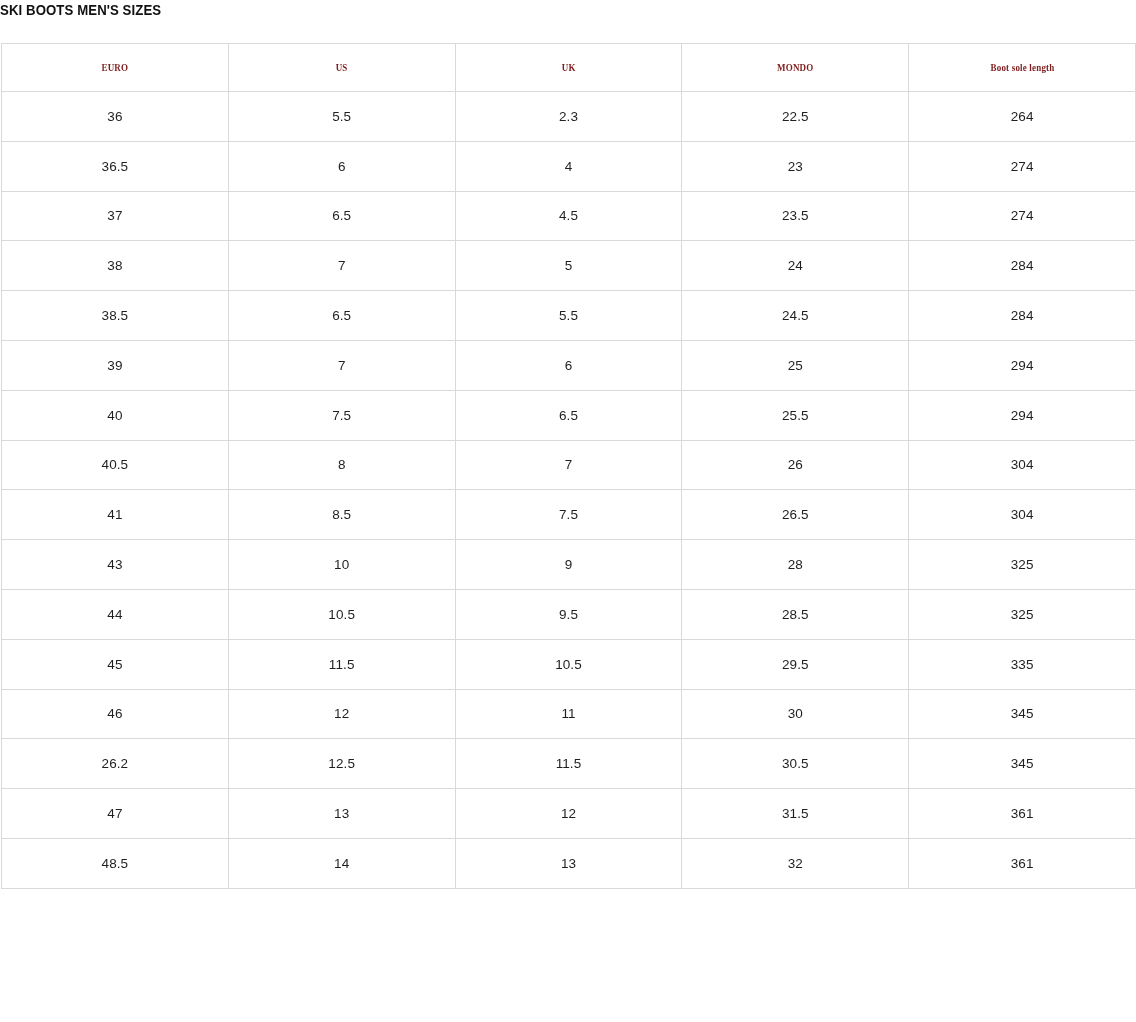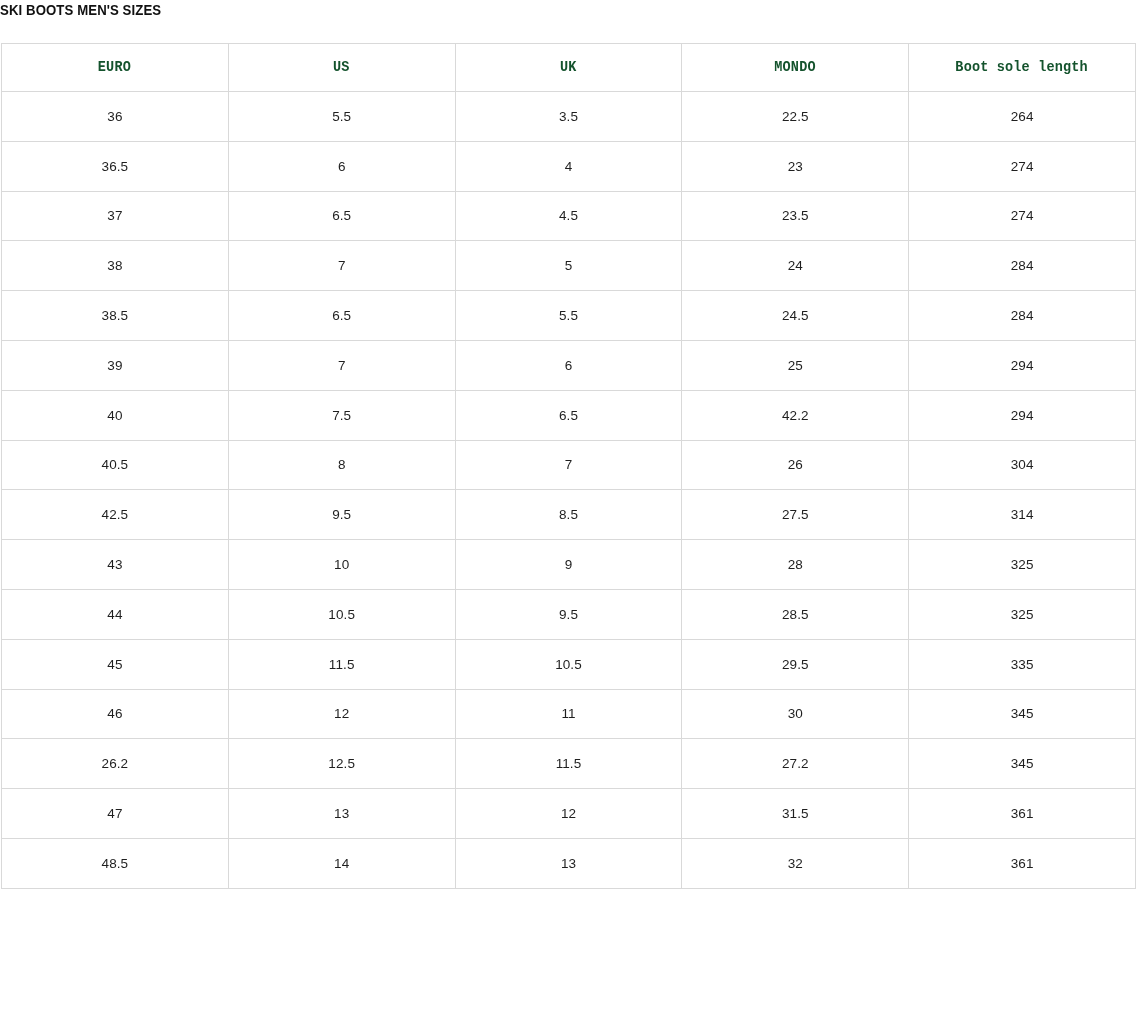--- a/index.html
+++ b/index.html
@@ -62,25 +62,25 @@
   table.size-table td {
     border: 1px solid #d9d9d9;
     text-align: center;
     vertical-align: middle;
     padding: 0;
     background: #ffffff;
   }
 
   table.size-table thead th {
     height: 47px;
-    font-family: Liberation Mono, monospace;
+    font-family: Liberation Serif, serif;
     font-weight: bold;
-    font-size: 15px;
+    font-size: 10px;
     letter-spacing: 0.2px;
-    color: #14532d;
+    color: #7f1d1d;
     white-space: nowrap;
   }
 
   table.size-table thead th .hdr-inner {
     display: inline-block;
     transform: scaleX(0.9);
     transform-origin: center center;
   }
 
   table.size-table tbody td {
@@ -114,21 +114,21 @@
             <th><span class="hdr-inner">US</span></th>
             <th><span class="hdr-inner">UK</span></th>
             <th><span class="hdr-inner">MONDO</span></th>
             <th><span class="hdr-inner">Boot sole length</span></th>
           </tr>
       </thead>
       <tbody>
           <tr>
             <td>36</td>
             <td>5.5</td>
-            <td>3.5</td>
+            <td>2.3</td>
             <td>22.5</td>
             <td>264</td>
           </tr>
           <tr>
             <td>36.5</td>
             <td>6</td>
             <td>4</td>
             <td>23</td>
             <td>274</td>
           </tr>
@@ -157,36 +157,36 @@
             <td>39</td>
             <td>7</td>
             <td>6</td>
             <td>25</td>
             <td>294</td>
           </tr>
           <tr>
             <td>40</td>
             <td>7.5</td>
             <td>6.5</td>
-            <td>42.2</td>
+            <td>25.5</td>
             <td>294</td>
           </tr>
           <tr>
             <td>40.5</td>
             <td>8</td>
             <td>7</td>
             <td>26</td>
             <td>304</td>
           </tr>
           <tr>
-            <td>42.5</td>
-            <td>9.5</td>
+            <td>41</td>
             <td>8.5</td>
-            <td>27.5</td>
-            <td>314</td>
+            <td>7.5</td>
+            <td>26.5</td>
+            <td>304</td>
           </tr>
           <tr>
             <td>43</td>
             <td>10</td>
             <td>9</td>
             <td>28</td>
             <td>325</td>
           </tr>
           <tr>
             <td>44</td>
@@ -206,21 +206,21 @@
             <td>46</td>
             <td>12</td>
             <td>11</td>
             <td>30</td>
             <td>345</td>
           </tr>
           <tr>
             <td>26.2</td>
             <td>12.5</td>
             <td>11.5</td>
-            <td>27.2</td>
+            <td>30.5</td>
             <td>345</td>
           </tr>
           <tr>
             <td>47</td>
             <td>13</td>
             <td>12</td>
             <td>31.5</td>
             <td>361</td>
           </tr>
           <tr>

